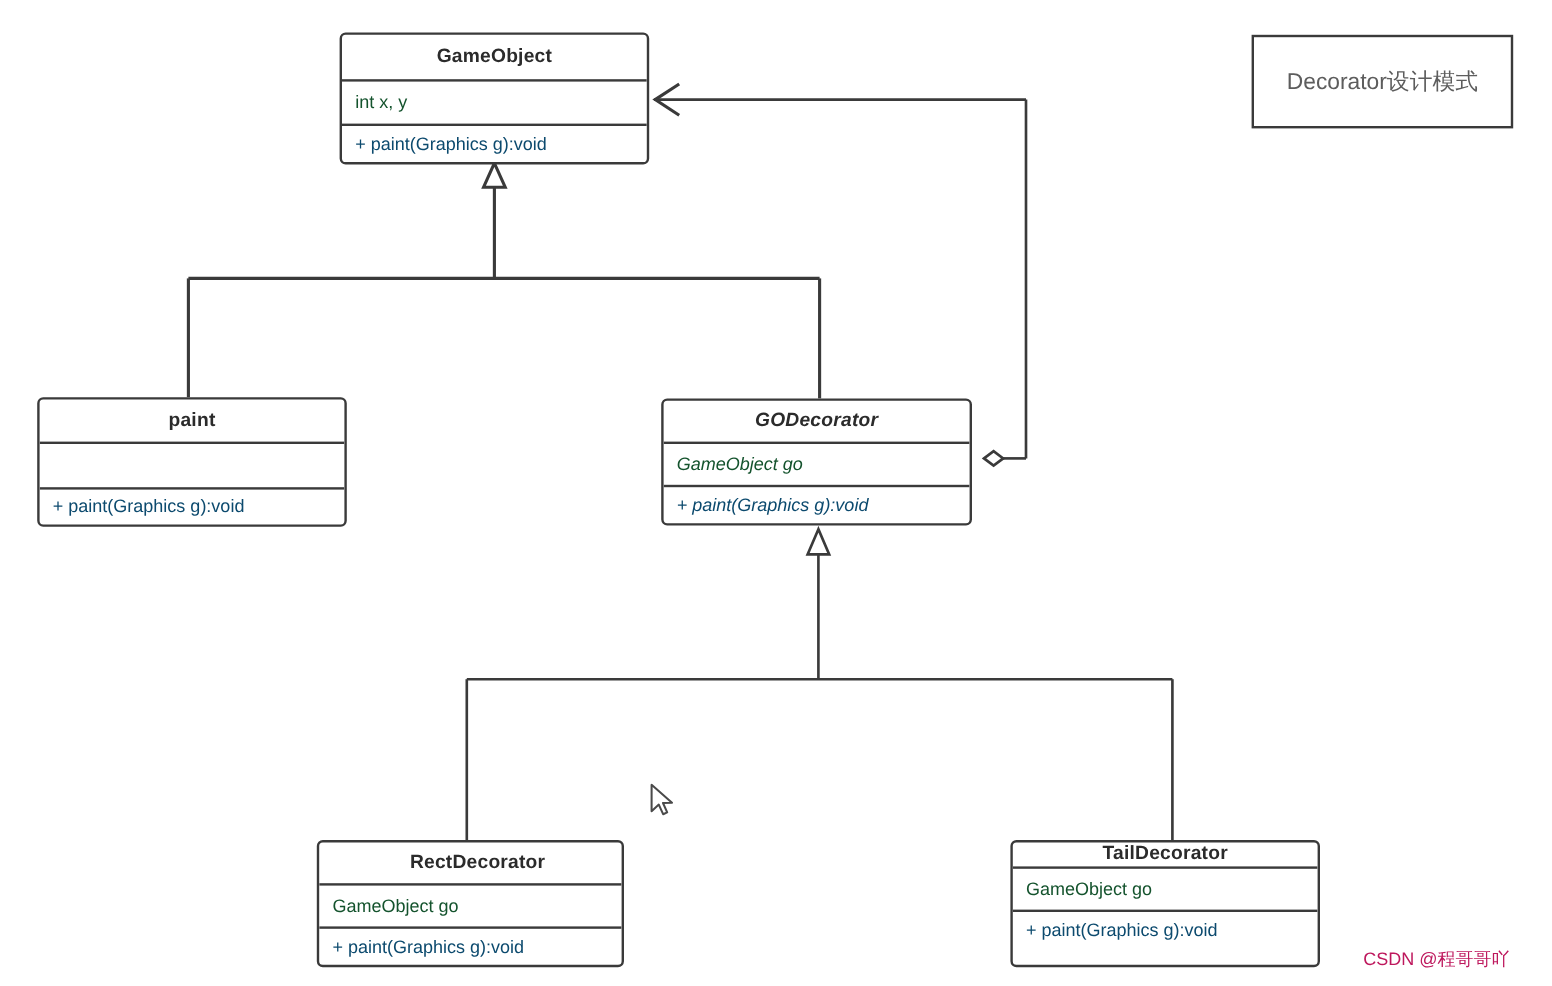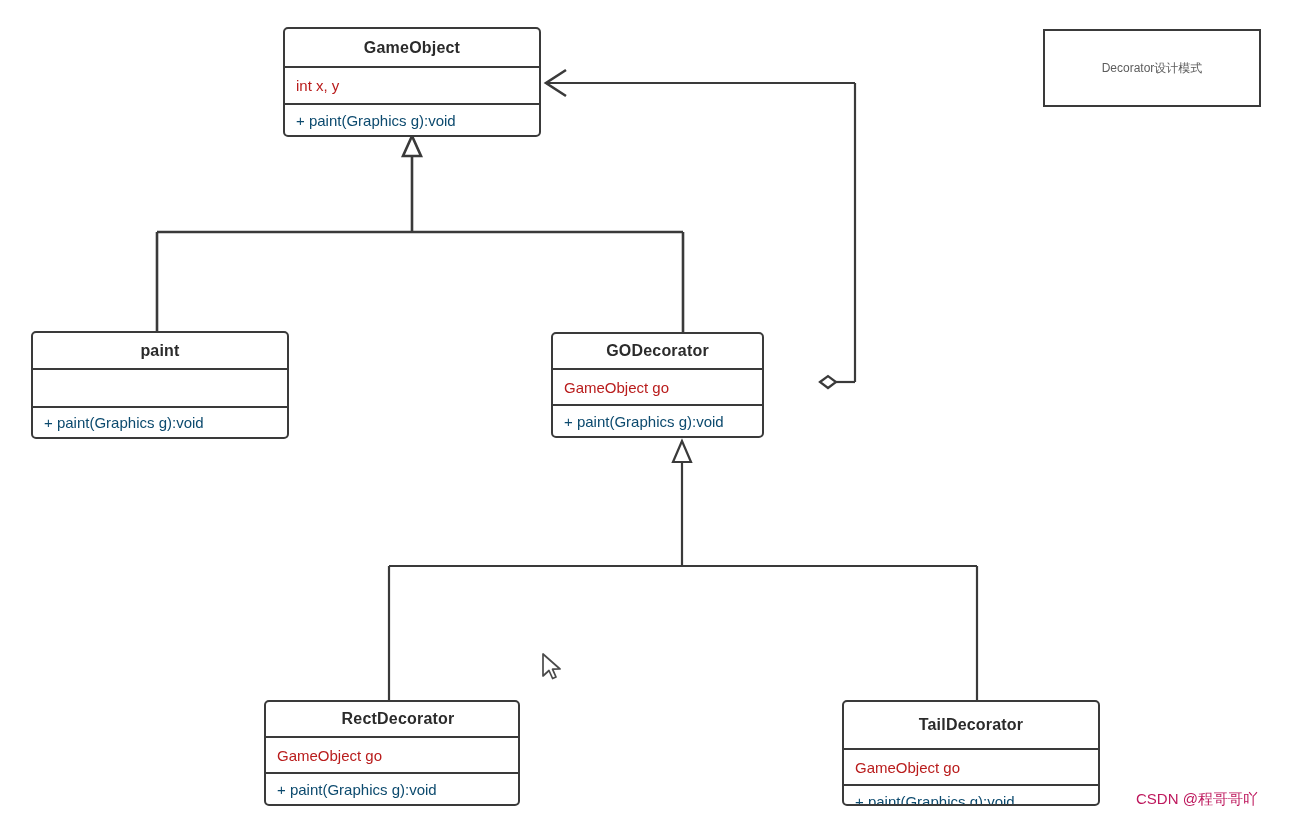--- a/index.html
+++ b/index.html
@@ -44,41 +44,41 @@
     font-weight: bold;
     font-size: 16px;
     color: #2b2b2b;
     border-bottom: 2px solid #3a3a3a;
     letter-spacing: .2px;
   }
   .uml-attr {
     justify-content: flex-start;
     padding-left: 11px;
     font-size: 15px;
-    color: #b91c1c;
+    color: #14532d;
     border-bottom: 2px solid #3a3a3a;
   }
   .uml-attr.empty {
     color: transparent;
   }
   .uml-op {
     justify-content: flex-start;
     padding-left: 11px;
     font-size: 15px;
     color: #0c4a6e;
   }
   .note-box {
     position: absolute;
     box-sizing: border-box;
     border: 2px solid #3a3a3a;
     background: #ffffff;
     display: flex;
     align-items: center;
     justify-content: center;
-    font-size: 12px;
+    font-size: 19px;
     color: #5d5d5d;
   }
   .watermark {
     position: absolute;
     font-size: 15px;
     color: #be185d;
     white-space: nowrap;
   }
   .cursor {
     position: absolute;
@@ -125,34 +125,34 @@
     <div class="uml-row uml-attr" style="height:37px;">int x, y</div>
     <div class="uml-row uml-op" style="height:30px;">+ paint(Graphics g):void</div>
   </div>
 
   <div class="uml-class" style="left:31px; top:331px; width:258px; height:108px;">
     <div class="uml-row uml-name" style="height:37px;">paint</div>
     <div class="uml-row uml-attr empty" style="height:38px;"></div>
     <div class="uml-row uml-op" style="height:29px;">+ paint(Graphics g):void</div>
   </div>
 
-  <div class="uml-class" style="left:551px; top:332px; width:213px; height:106px;">
+  <div class="uml-class" style="left:551px; top:332px; width:259px; height:106px;font-style:italic;">
     <div class="uml-row uml-name" style="height:36px;">GODecorator</div>
     <div class="uml-row uml-attr" style="height:36px;">GameObject go</div>
     <div class="uml-row uml-op" style="height:30px;">+ paint(Graphics g):void</div>
   </div>
 
   <div class="uml-class" style="left:264px; top:700px; width:256px; height:106px;">
     <div class="uml-row uml-name" style="height:36px;padding-left:12px;">RectDecorator</div>
     <div class="uml-row uml-attr" style="height:36px;">GameObject go</div>
     <div class="uml-row uml-op" style="height:30px;">+ paint(Graphics g):void</div>
   </div>
 
   <div class="uml-class" style="left:842px; top:700px; width:258px; height:106px;">
-    <div class="uml-row uml-name" style="height:48px;">TailDecorator</div>
+    <div class="uml-row uml-name" style="height:22px;">TailDecorator</div>
     <div class="uml-row uml-attr" style="height:36px;">GameObject go</div>
     <div class="uml-row uml-op" style="height:30px;">+ paint(Graphics g):void</div>
   </div>
 
   <div class="note-box" style="left:1043px; top:29px; width:218px; height:78px;">
     <span>Decorator设计模式</span>
   </div>
 
   <svg class="cursor" style="left:540px; top:652px;" width="26" height="32" viewBox="0 0 26 32" xmlns="http://www.w3.org/2000/svg">
     <path d="M3 2 L3 24 L9 18.5 L12.6 26.5 L16 25 L12.5 17.2 L20 17 Z" fill="#ffffff" stroke="#4a4a4a" stroke-width="1.7" stroke-linejoin="round"></path>

